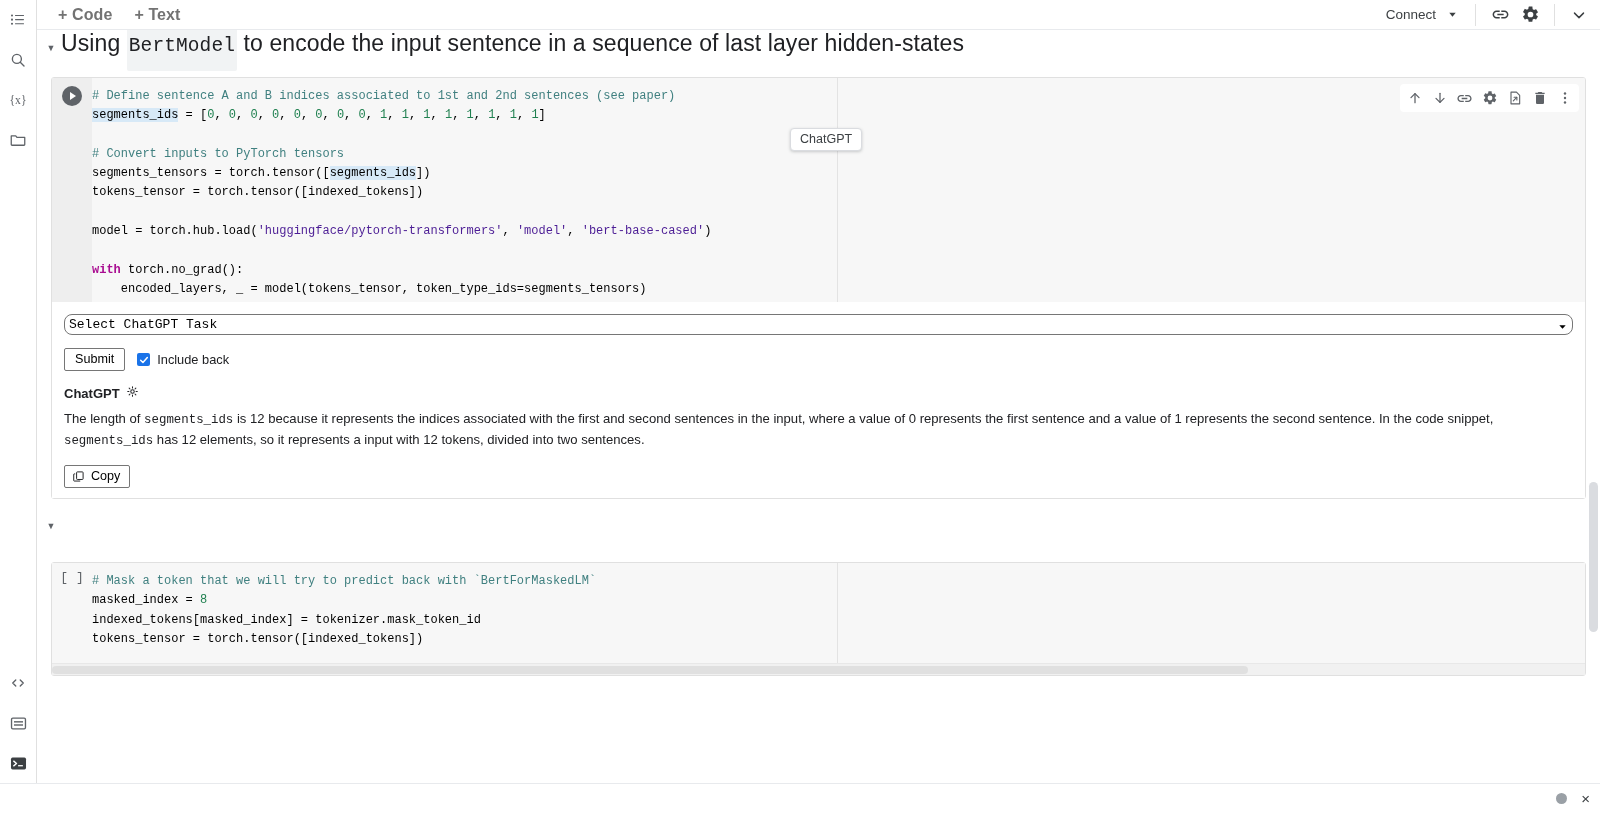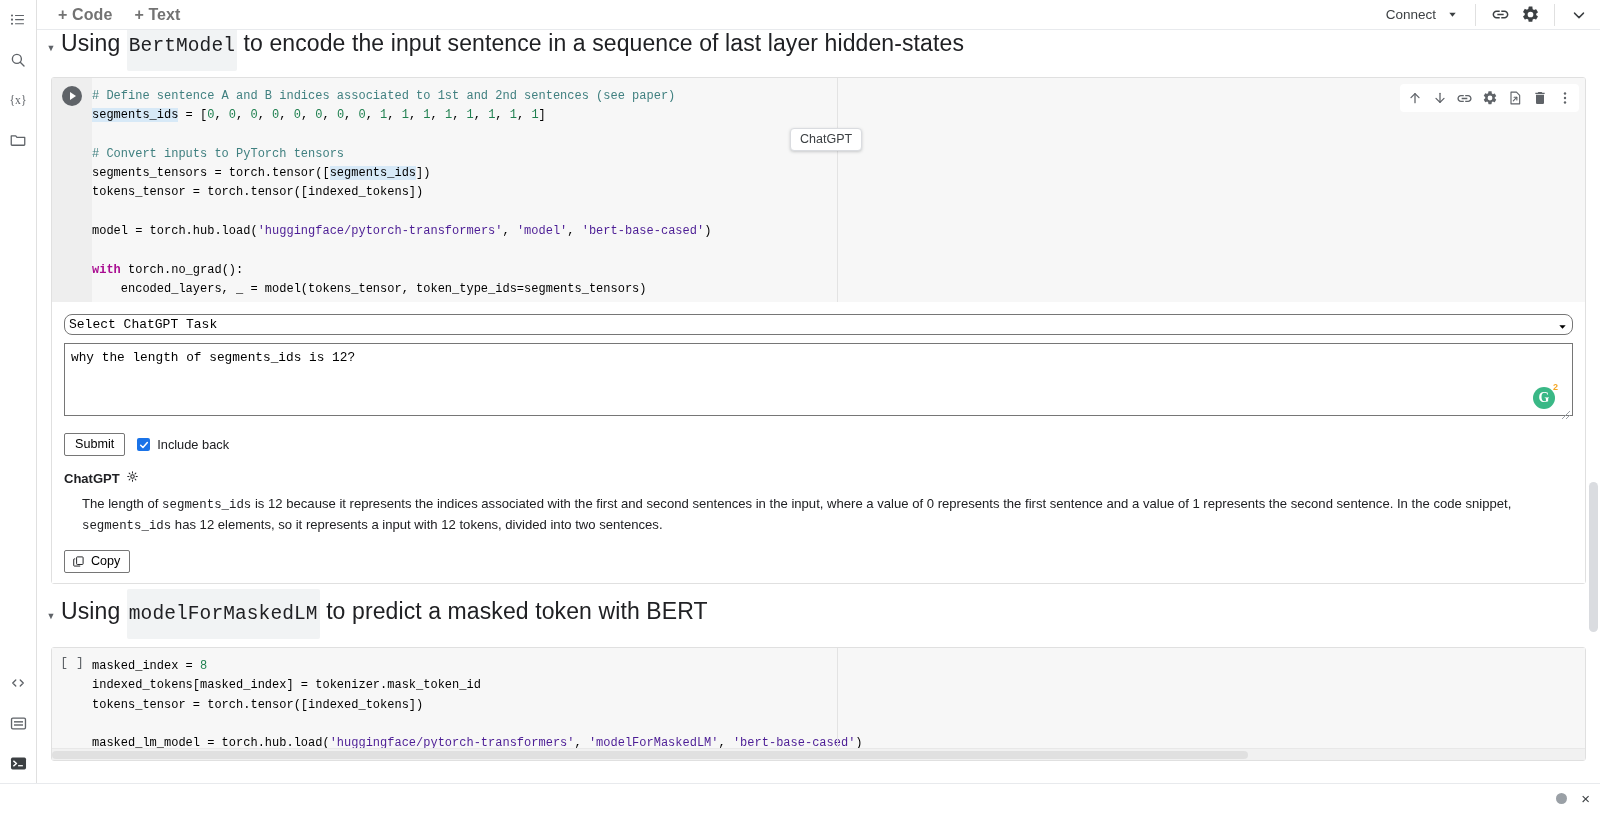--- a/index.html
+++ b/index.html
@@ -183,21 +183,21 @@
     display: flex; align-items: center; justify-content: center;
   }
   .chk svg { display: block; }
   .chk-label { font-size: 12.8px; color: #202124; }
 
   .resp-title {
     display: flex; align-items: center; gap: 6px; margin-top: 14px;
     font-size: 13px; font-weight: bold; color: #202124;
   }
   .resp-body {
-    margin-top: 8px; font-size: 13.1px; line-height: 19px; color: #202124; margin-left: 18px;
+    margin-top: 8px; font-size: 13.1px; line-height: 19px; color: #202124;
   }
   .resp-body code {
     font-family: "Liberation Mono", monospace; font-size: 12.4px;
   }
   .copy-btn {
     display: inline-flex; align-items: center; gap: 6px; margin-top: 14px;
     font-size: 12.6px; color: #000; background: #fff;
     border: 1px solid #767676; border-radius: 2px; padding: 3px 9px 4px 7px; cursor: pointer;
   }
 
@@ -398,33 +398,20 @@
             <select class="form-select">
               <option>Select ChatGPT Task</option>
             </select>
             <span class="select-arrow">
               <svg width="11" height="11" viewBox="0 0 24 24" fill="currentColor">
                   <polygon points="5,9 19,9 12,17"></polygon>
                 </svg>
             </span>
           </div>
 
-          <div class="ta-wrap">
-            <textarea class="form-textarea" placeholder="" style="">why the length of segments_ids is 12?</textarea>
-            <span class="ta-resize">
-              <svg width="12" height="12" viewBox="0 0 12 12" stroke="#9aa0a6" stroke-width="1">
-                  <line x1="11" y1="3" x2="3" y2="11"></line>
-                  <line x1="11" y1="7" x2="7" y2="11"></line>
-                </svg>
-            </span>
-            <span class="grammarly">
-              <span>G</span>
-              <span class="gbadge">2</span>
-            </span>
-          </div>
 
           <div class="submit-row">
             <button class="submit-btn">Submit</button>
             <label class="chk-wrap">
               <span class="chk">
                 <svg width="10" height="10" viewBox="0 0 24 24" fill="none" stroke="#fff" stroke-width="3.6" stroke-linecap="round" stroke-linejoin="round">
                     <polyline points="4,12.5 9.5,18 20,6"></polyline>
                   </svg>
               </span>
               <span class="chk-label">Include back</span>
@@ -449,27 +436,26 @@
                 <path d="M5.2 7.2H4a.8.8 0 0 0-.8.8v11.5c0 .5.4.9.9.9h10.4" stroke-linecap="round"></path>
             </svg>
             <span>Copy</span>
           </button>
         </div>
       </div>
     </div>
 
     <div class="md-heading" style="margin-top:14px">
       <div class="caret">▼</div>
-      <div class="md-h1"><span>Using </span><code>modelForMaskedLM</code><span> to predict a masked token with BERT</span></div>
     </div>
 
     <div class="cell cell2">
       <div class="code-area2" style="height:112px; position:relative; overflow:hidden;">
         <div class="gutter-label">[ ]</div>
-        <pre class="code">
+        <pre class="code"><span class="cm-comment"># Mask a token that we will try to predict back with `BertForMaskedLM`</span>
 masked_index = <span class="cm-num">8</span>
 indexed_tokens[masked_index] = tokenizer.mask_token_id
 tokens_tensor = torch.tensor([indexed_tokens])
 
 masked_lm_model = torch.hub.load(<span class="cm-str">'huggingface/pytorch-transformers'</span>, <span class="cm-str">'modelForMaskedLM'</span>, <span class="cm-str">'bert-base-cased'</span>)</pre>
         <div class="ruler" style="left:785px"></div>
         <div class="hscroll-track">
           <div class="hscroll-thumb"></div>
         </div>
       </div>

